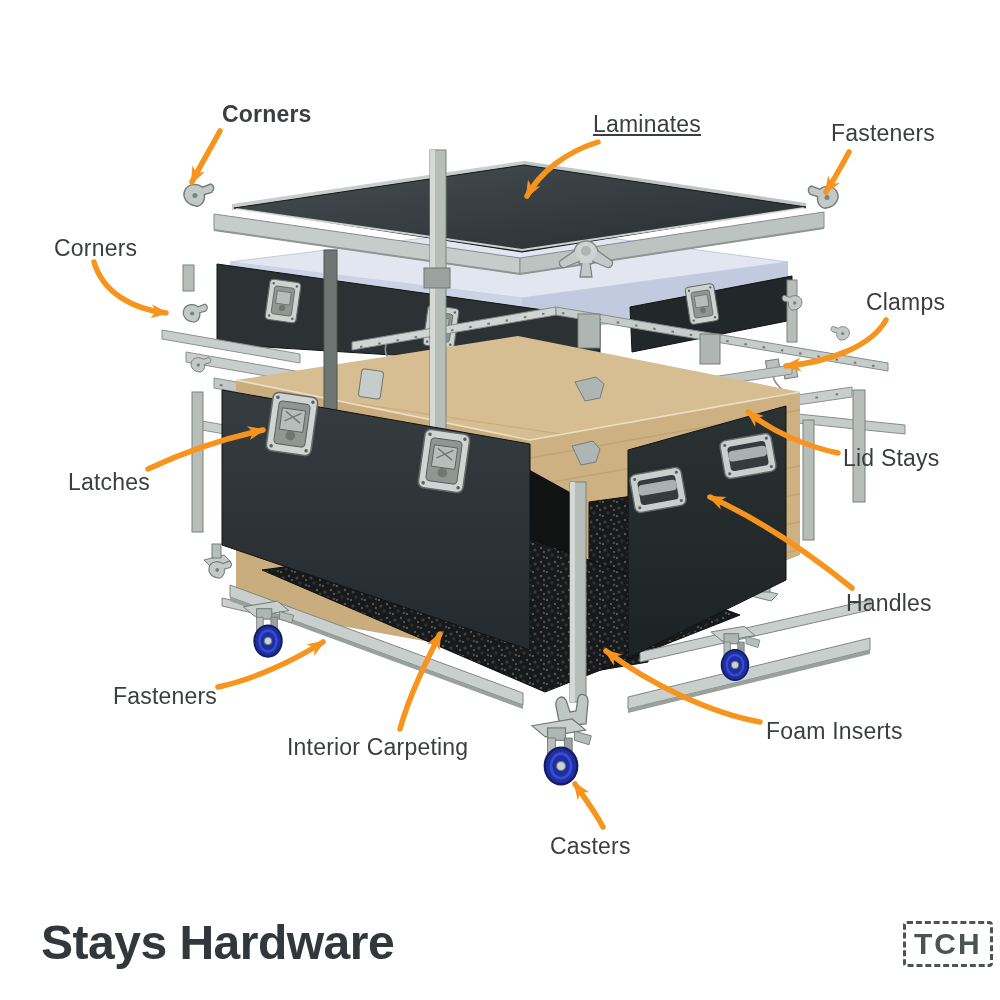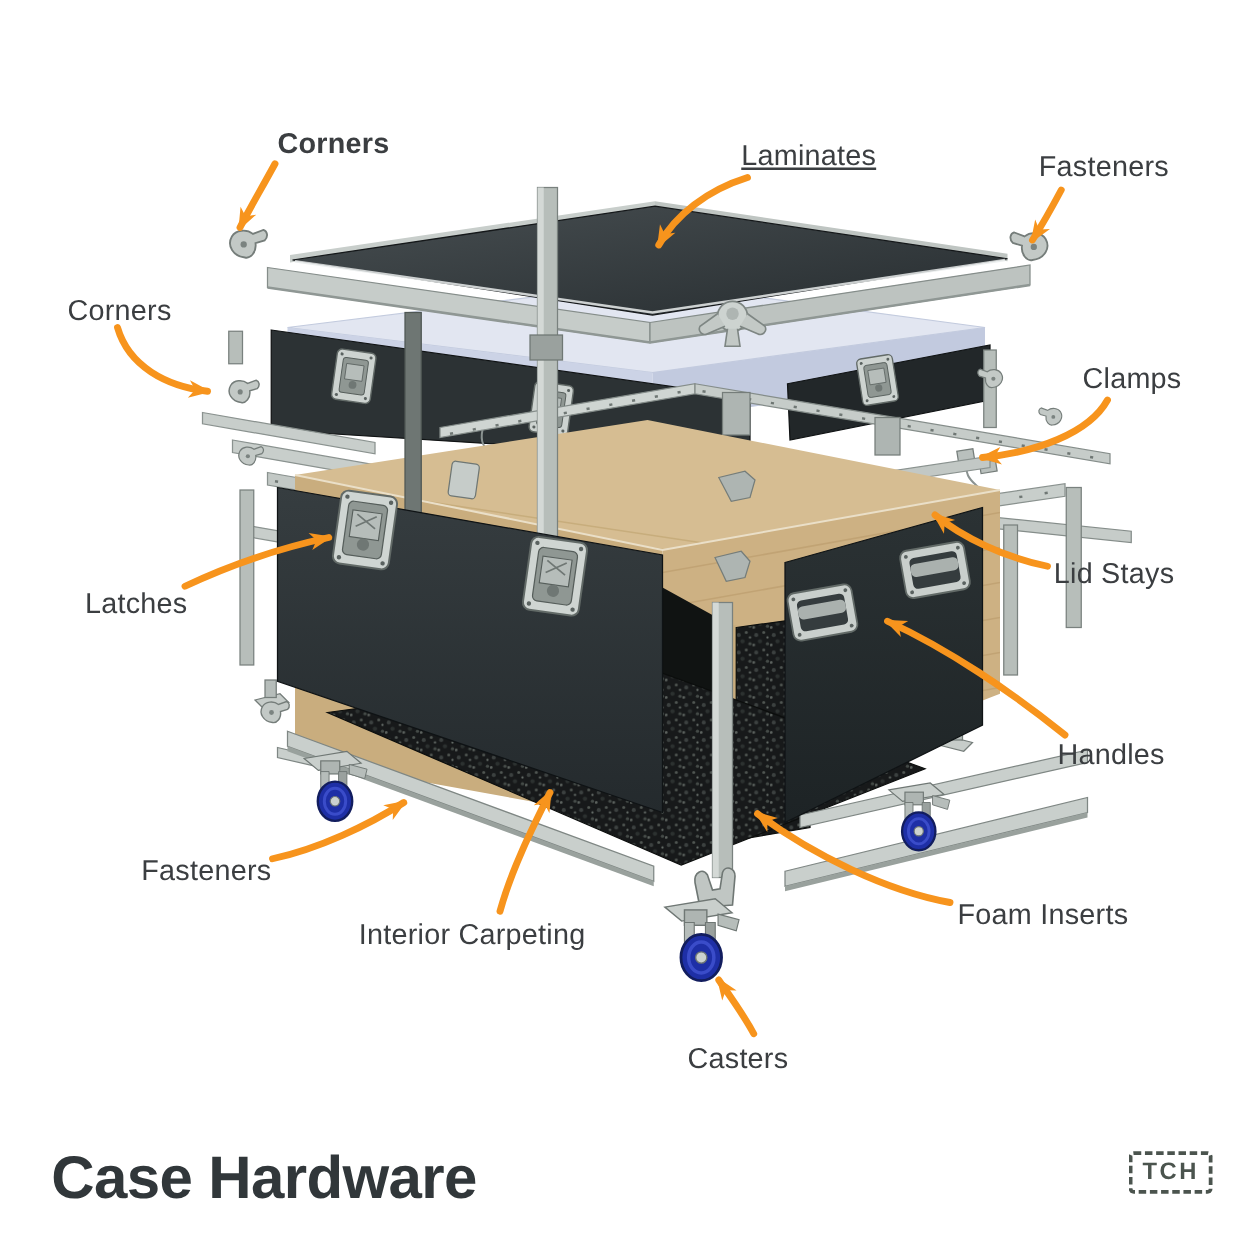--- a/index.html
+++ b/index.html
@@ -2,21 +2,21 @@
 <html><head>
 <meta charset="utf-8">
 <style>
   html,body{margin:0;padding:0;background:#ffffff;}
   .stage{position:relative;width:1000px;height:1000px;background:#ffffff;overflow:hidden;
          font-family:"Liberation Sans", sans-serif;}
   .illustration{position:absolute;left:0;top:0;width:1000px;height:1000px;}
   .label{position:absolute;font-size:23px;line-height:26px;color:#3B3E41;white-space:nowrap;letter-spacing:.2px;}
   .title{position:absolute;left:41px;top:915px;font-size:48px;font-weight:bold;letter-spacing:-.5px;color:#31373A;}
   .logo{position:absolute;left:903px;top:921px;border:3px dashed #4B544E;border-radius:4px;
-        padding:3px 8px;font-size:19px;font-weight:bold;letter-spacing:2px;color:#4B544E;}
+        padding:3px 8px;font-size:30px;font-weight:bold;letter-spacing:2px;color:#4B544E;}
 </style>
 </head>
 <body>
 
 <div class="stage">
 
 <svg class="illustration" viewBox="0 0 1000 1000" aria-hidden="true">
   <defs>
     <pattern id="speck" width="14" height="14" patternUnits="userSpaceOnUse">
       <rect width="14" height="14" fill="#17191A"></rect>
@@ -270,16 +270,16 @@
 <div class="label" style="left:54px;top:235px;">Corners</div>
 <div class="label" style="left:866px;top:289px;">Clamps</div>
 <div class="label" style="left:68px;top:469px;text-align:right;">Latches</div>
 <div class="label" style="left:843px;top:445px;">Lid Stays</div>
 <div class="label" style="left:846px;top:590px;">Handles</div>
 <div class="label" style="left:113px;top:683px;">Fasteners</div>
 <div class="label" style="left:287px;top:734px;">Interior Carpeting</div>
 <div class="label" style="left:766px;top:718px;text-align:right;">Foam Inserts</div>
 <div class="label" style="left:550px;top:833px;">Casters</div>
 
-<div class="title">Case Hardware</div>
+<div class="title">Stays Hardware</div>
 <div class="logo">TCH</div>
 
 </div>
 
 </body></html>

